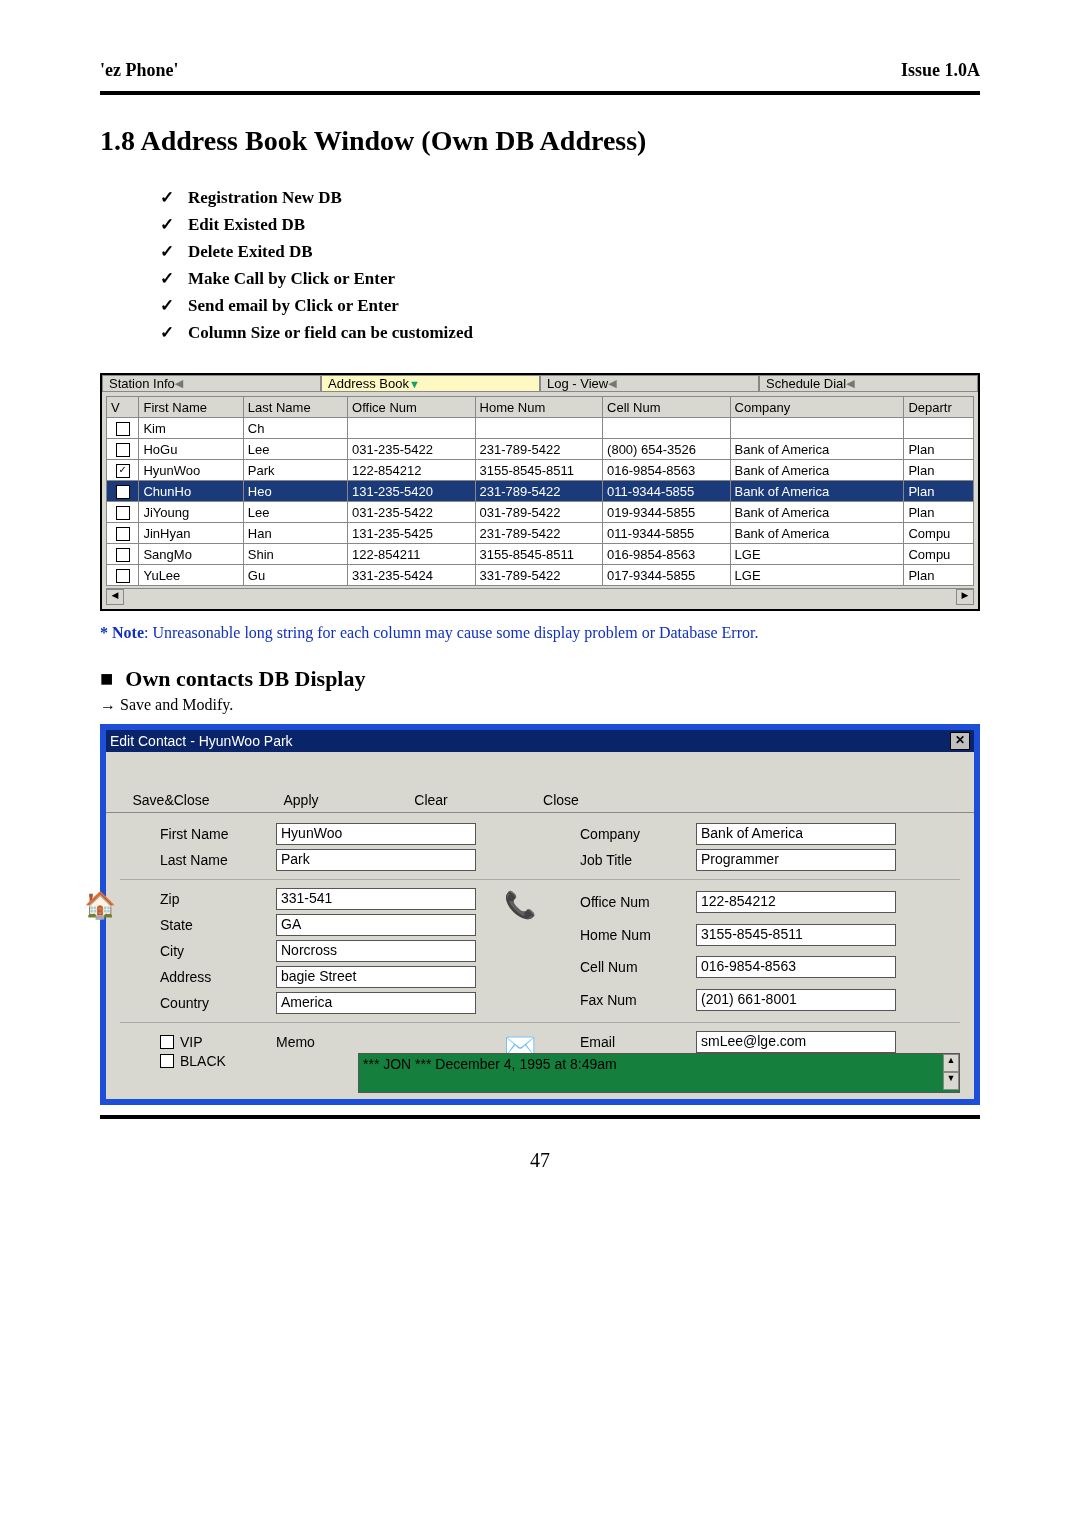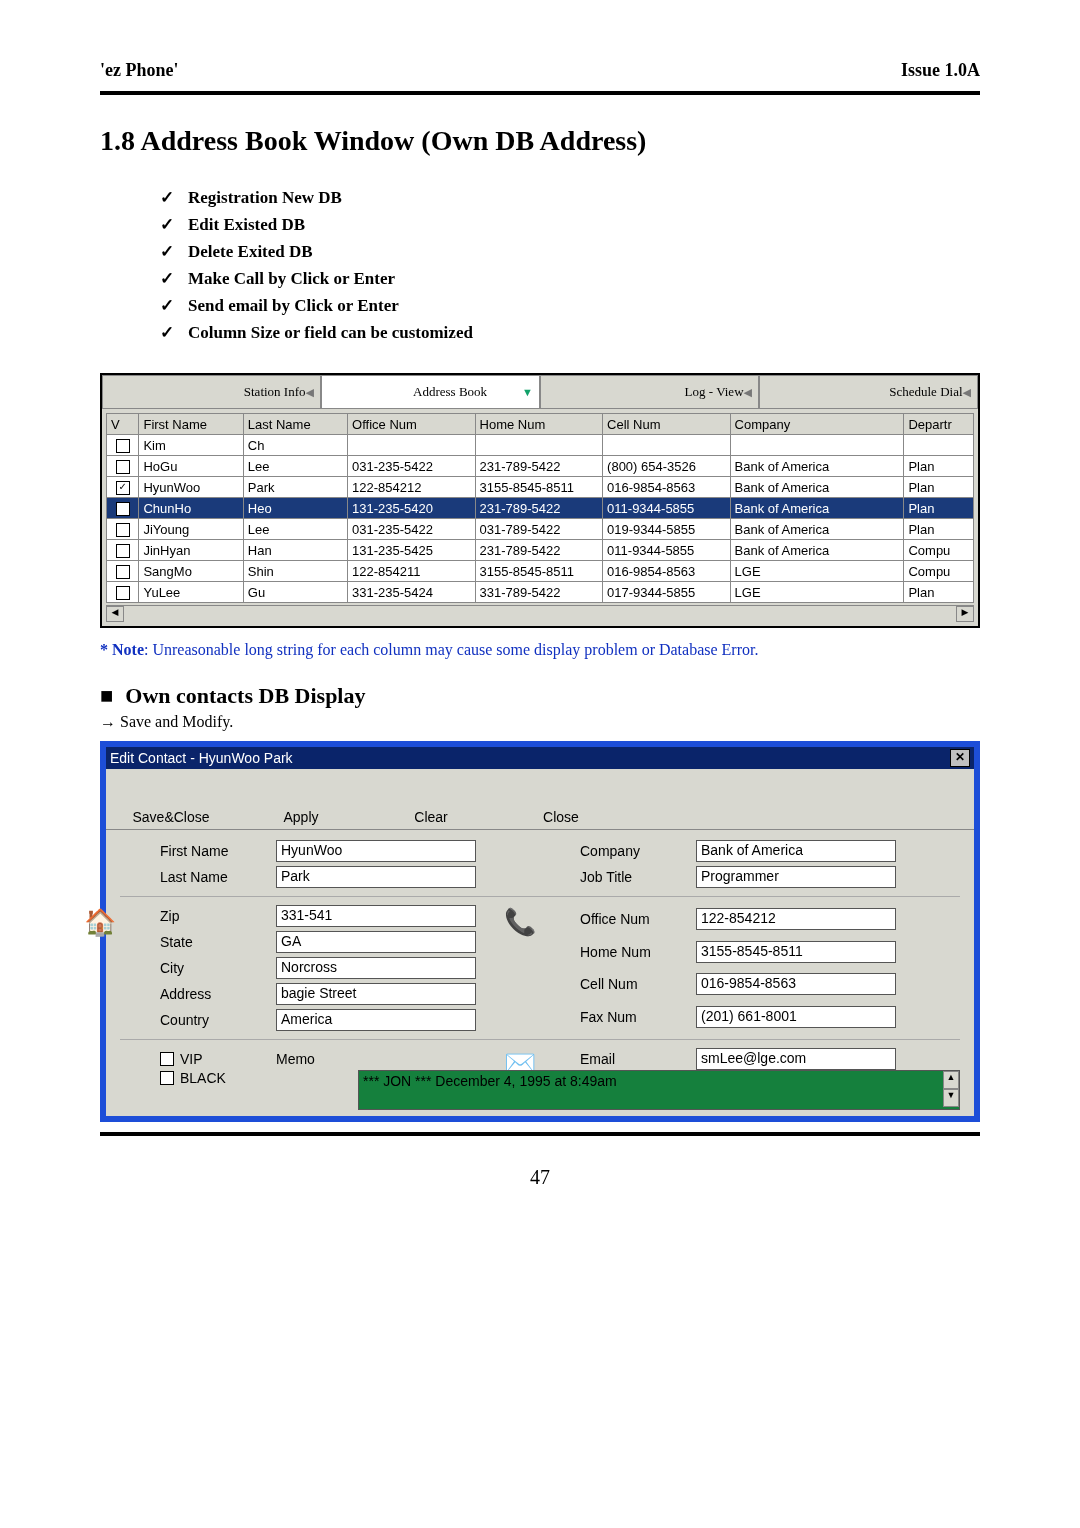--- a/index.html
+++ b/index.html
@@ -57,28 +57,27 @@
     font-family: Tahoma, Arial, sans-serif;
     font-size: 13px;
   }
   .tabs {
     display: flex;
   }
   .tab {
     flex: 1;
     border: 1px solid #888;
     background: #d8d8d0;
-    padding: 8px 6px;
+    padding: 0 6px;
     display: flex;
     align-items: center;
-    justify-content: flex-end;
+    justify-content: flex-start;
     font-size: 13px;
-    font-family: Liberation Serif, serif;
-  }
-  .tab.active { background: #ffffff; gap: 35px; }
+  }
+  .tab.active { background: #fef9c3; }
   .tab .arrow { font-size: 11px; color: #12a16a; }
   .tab .arrow.gray { color: #777; }
   .grid-wrap {
     background: #fff;
     margin: 4px 4px 2px 4px;
     overflow: hidden;
   }
   table.grid {
     border-collapse: collapse;
     width: 100%;

